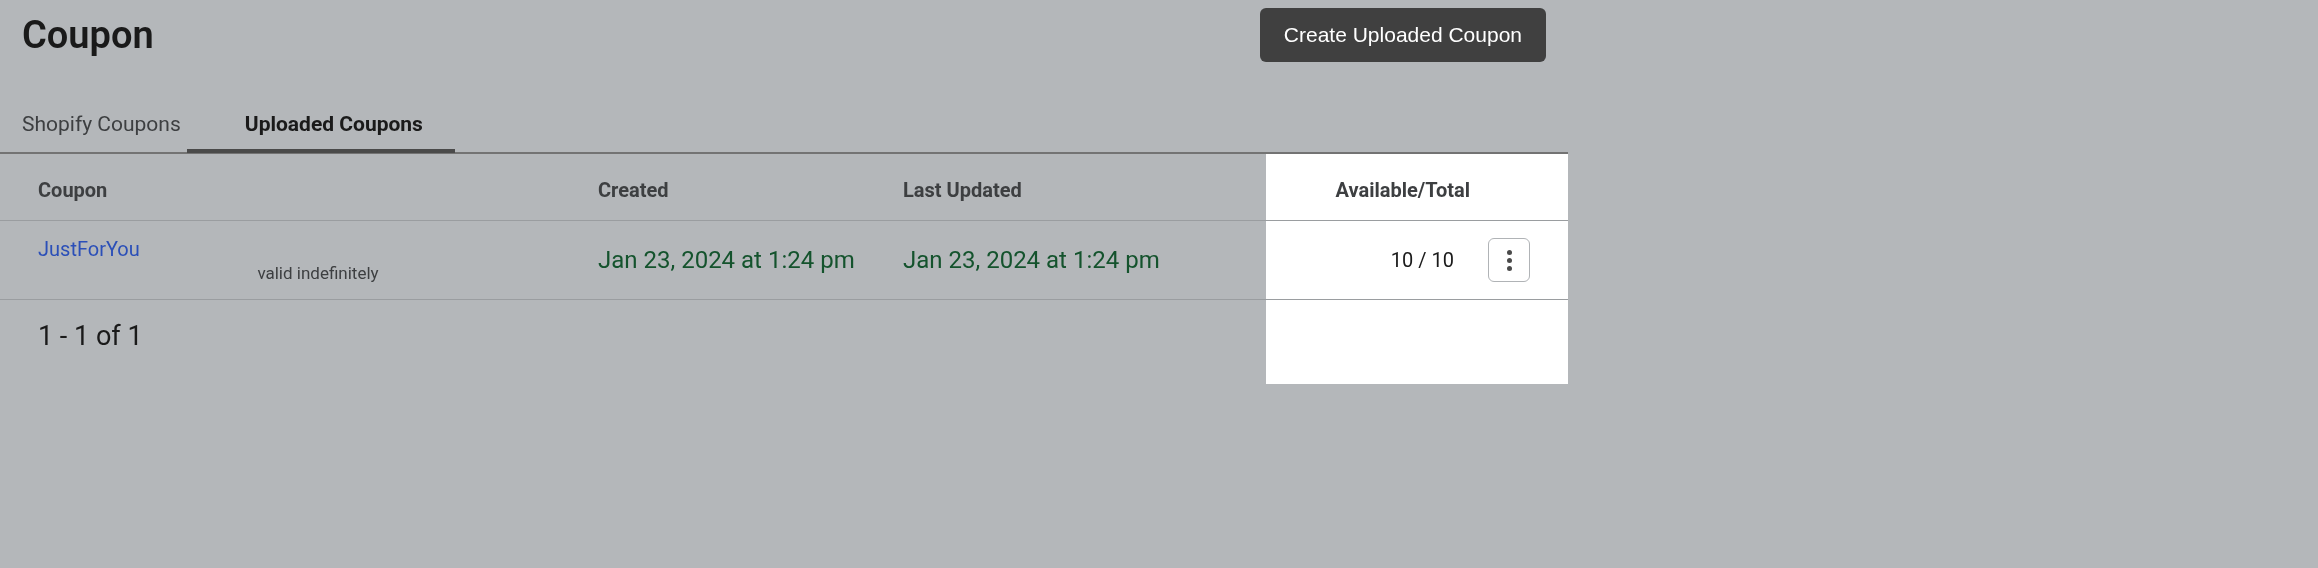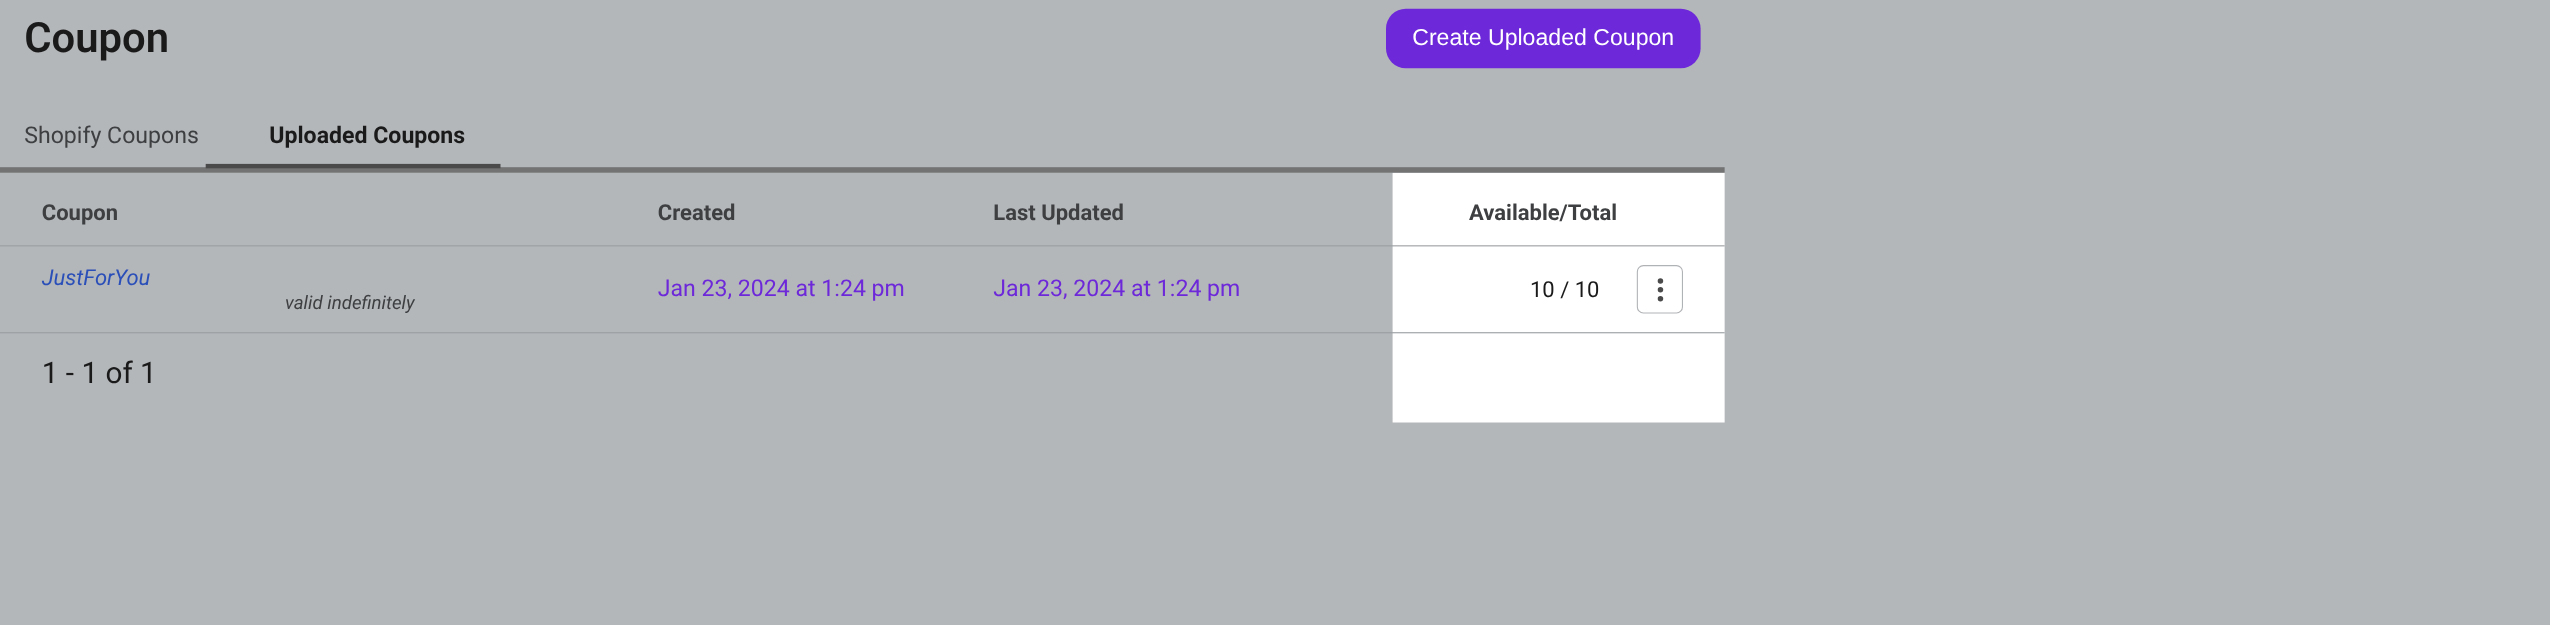--- a/index.html
+++ b/index.html
@@ -22,35 +22,35 @@
       justify-content: space-between;
       align-items: center;
       padding: 8px 22px 0 22px;
     }
     .page-title {
       font-size: 38px;
       font-weight: 600;
       color: #1a1a1a;
     }
     .create-button {
-      background: #6d28d9;
+      background: #404040;
       color: #ffffff;
       border: none;
       padding: 15px 24px;
       font-size: 21px;
       font-weight: 500;
-      border-radius: 18px;
+      border-radius: 6px;
       cursor: pointer;
     }
     .tabs {
       display: flex;
       gap: 0;
       padding: 0 22px;
       margin-top: 36px;
-      border-bottom: 5px solid #737373;
+      border-bottom: 2px solid #737373;
     }
     .tab {
       padding: 14px 32px 16px 0;
       font-size: 21px;
       color: #3d3f41;
       cursor: pointer;
       position: relative;
     }
     .tab:first-child {
       padding-left: 0;
@@ -95,35 +95,34 @@
       display: grid;
       grid-template-columns: 560px 305px 420px 1fr;
       padding: 16px 22px 16px 38px;
       border-bottom: 1px solid #9a9da0;
       align-items: center;
     }
     .coupon-cell {
       display: flex;
       flex-direction: column;
       gap: 2px;
-      font-style: italic;
     }
     .coupon-name {
       font-size: 20px;
       color: #2b4fb8;
       font-weight: 400;
     }
     .coupon-validity {
       font-size: 17px;
       color: #3d3f41;
       text-align: center;
     }
     .cell {
-      font-size: 21px;
-      color: #6d28d9;
+      font-size: 24px;
+      color: #14532d;
     }
     .available-cell {
       display: flex;
       justify-content: flex-end;
       align-items: center;
       gap: 34px;
       padding-right: 16px;
     }
     .available-text {
       font-size: 20px;

